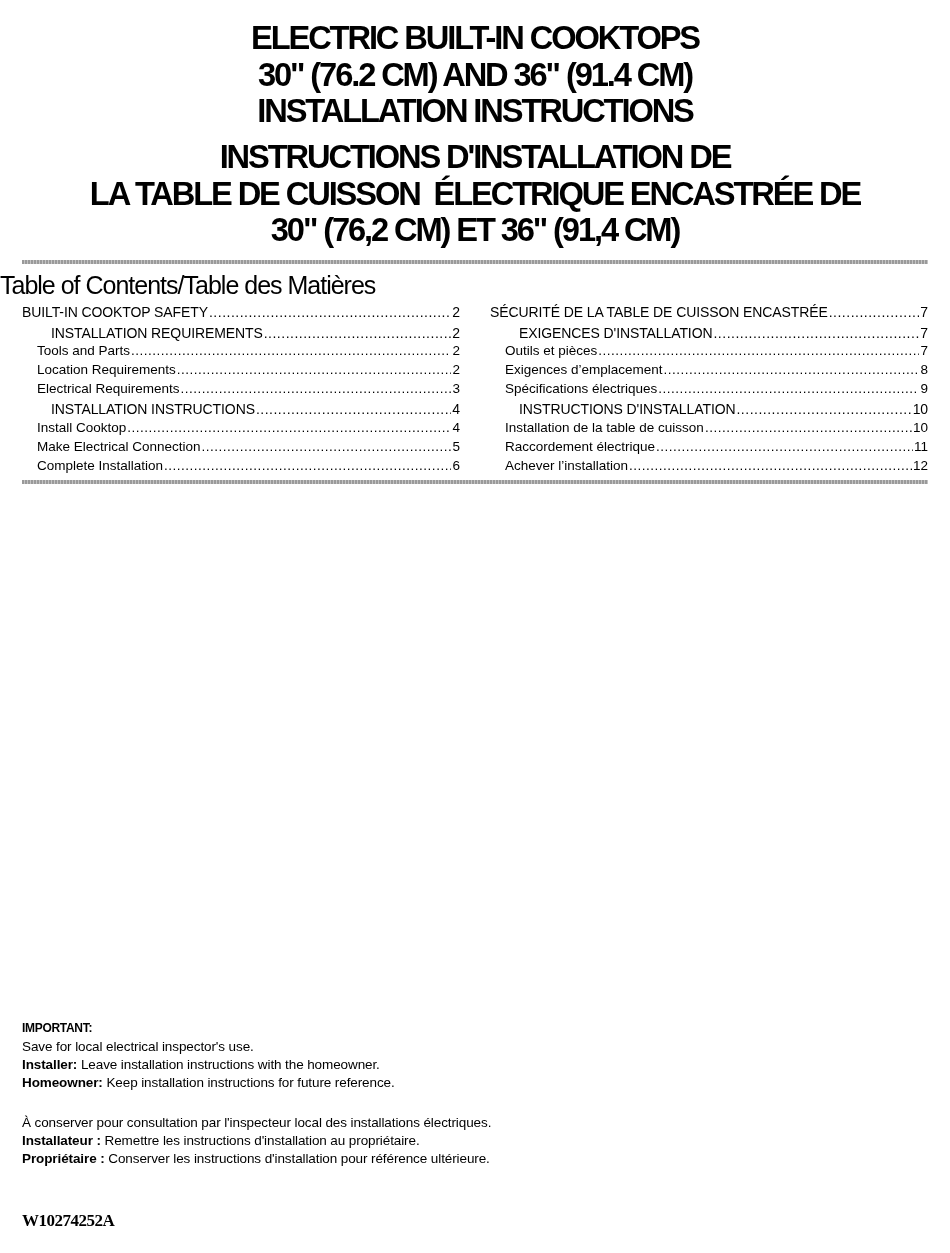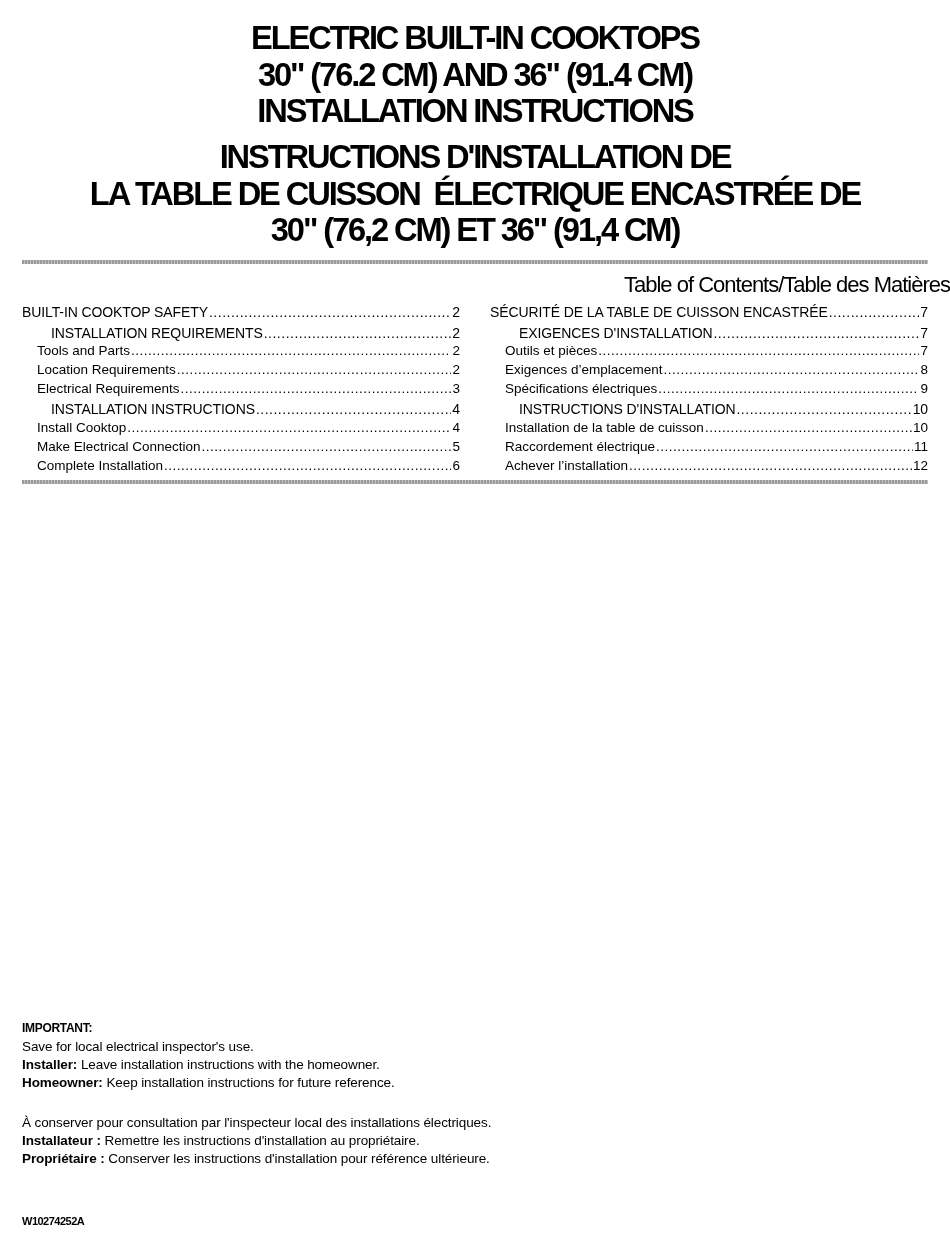--- a/index.html
+++ b/index.html
@@ -16,22 +16,22 @@
   #title-fr { top:138px; }
 
   .rule {
     position:absolute; left:22px; width:906px; height:4px;
     background:repeating-linear-gradient(90deg,#9a9a9a 0 2px,#c4c4c4 2px 3px);
   }
   #rule-top { top:260px; }
   #rule-bottom { top:480px; }
 
   .toc-heading {
-    position:absolute; top:272px; left:0; width:950px; text-align:right;
-    font-family:"Liberation Sans", sans-serif; font-size:22px; font-weight:normal;
+    position:absolute; top:272px; left:0; width:950px; text-align:left;
+    font-family:"Liberation Sans", sans-serif; font-size:25px; font-weight:normal;
     letter-spacing:-1px; line-height:26px;
   }
 
   .toc-col { position:absolute; top:303px; width:438px; }
   #toc-left { left:22px; }
   #toc-right { left:490px; }
 
   .toc-row {
     display:flex; align-items:baseline; height:18.7px; line-height:18.7px;
     font-size:13.5px; white-space:nowrap; overflow:hidden; cursor:pointer;
@@ -45,22 +45,22 @@
   .toc-row .pg { flex:0 0 auto; }
 
   .important { position:absolute; left:22px; width:700px; }
   #imp-en { top:1018px; }
   #imp-fr { top:1114px; }
   .imp-head { font-size:12px; font-weight:bold; line-height:20px; letter-spacing:-0.3px; }
   .imp-line { font-size:13.5px; line-height:18px; letter-spacing:-0.1px; }
   .imp-line b { font-weight:bold; }
 
   .doc-number {
-    position:absolute; top:1212px; left:22px; font-size:11px; font-weight:bold;
-    letter-spacing:-0.5px; line-height:18px;
+    position:absolute; top:1212px; left:22px; font-size:17px; font-weight:bold;
+    letter-spacing:-0.5px; line-height:18px;font-family:Liberation Serif, serif;
   }
 </style>
 </head>
 <body>
 
 <div class="title-block" id="title-en">
   <span class="title-line">ELECTRIC BUILT-IN COOKTOPS</span>
   <span class="title-line">30" (76.2 CM) AND 36" (91.4 CM)</span>
   <span class="title-line">INSTALLATION INSTRUCTIONS</span>
 </div>

